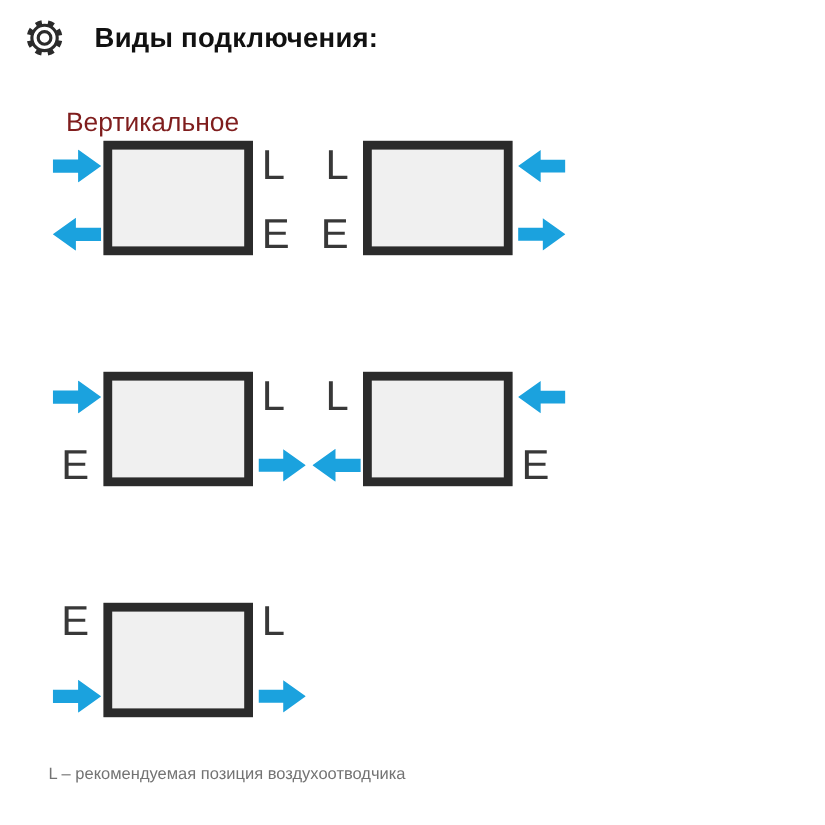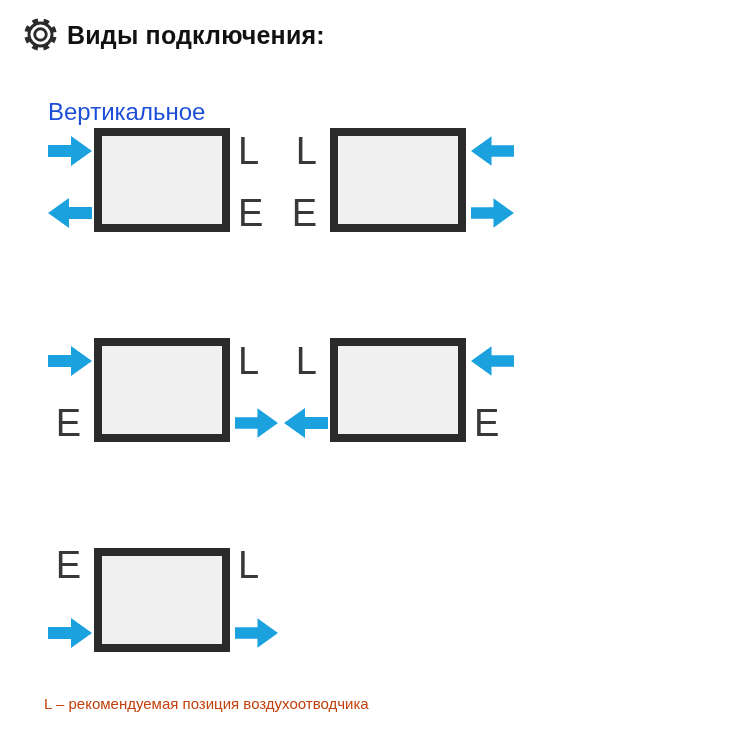--- a/index.html
+++ b/index.html
@@ -13,40 +13,40 @@
     color: #333;
   }
 
   
   .header {
     position: absolute;
     left: 22px;
     top: 16px;
     display: flex;
     align-items: center;
-    gap: 8px;
+    gap: 27px;
   }
   .gear { display: block; }
   .gear circle { stroke: #2b2b2b; }
   .page-title {
     margin: 0;
     font-size: 25px;
     font-weight: 700;
     color: #111111;
     letter-spacing: 0.2px;
     line-height: 30px;
   }
 
   
   .section-label {
     position: absolute;
-    left: 48px;
+    left: 60px;
     font-size: 24px;
     font-weight: 400;
-    color: #1d4ed8;
+    color: #7f1d1d;
     line-height: 28px;
     white-space: nowrap;
   }
 
   
   .diagram {
     position: absolute;
     width: 232px;
     height: 104px;
     display: flex;
@@ -95,21 +95,21 @@
 
   
   .legend {
     position: absolute;
     left: 44px;
     top: 694px;
   }
   .legend-line {
     font-size: 15px;
     line-height: 19px;
-    color: #c2410c;
+    color: #737373;
     white-space: nowrap;
   }
 </style>
 </head>
 <body>
 
 <div class="page">
 
   <div class="header">
     <svg class="gear" width="37" height="37" viewBox="0 0 36 36">

